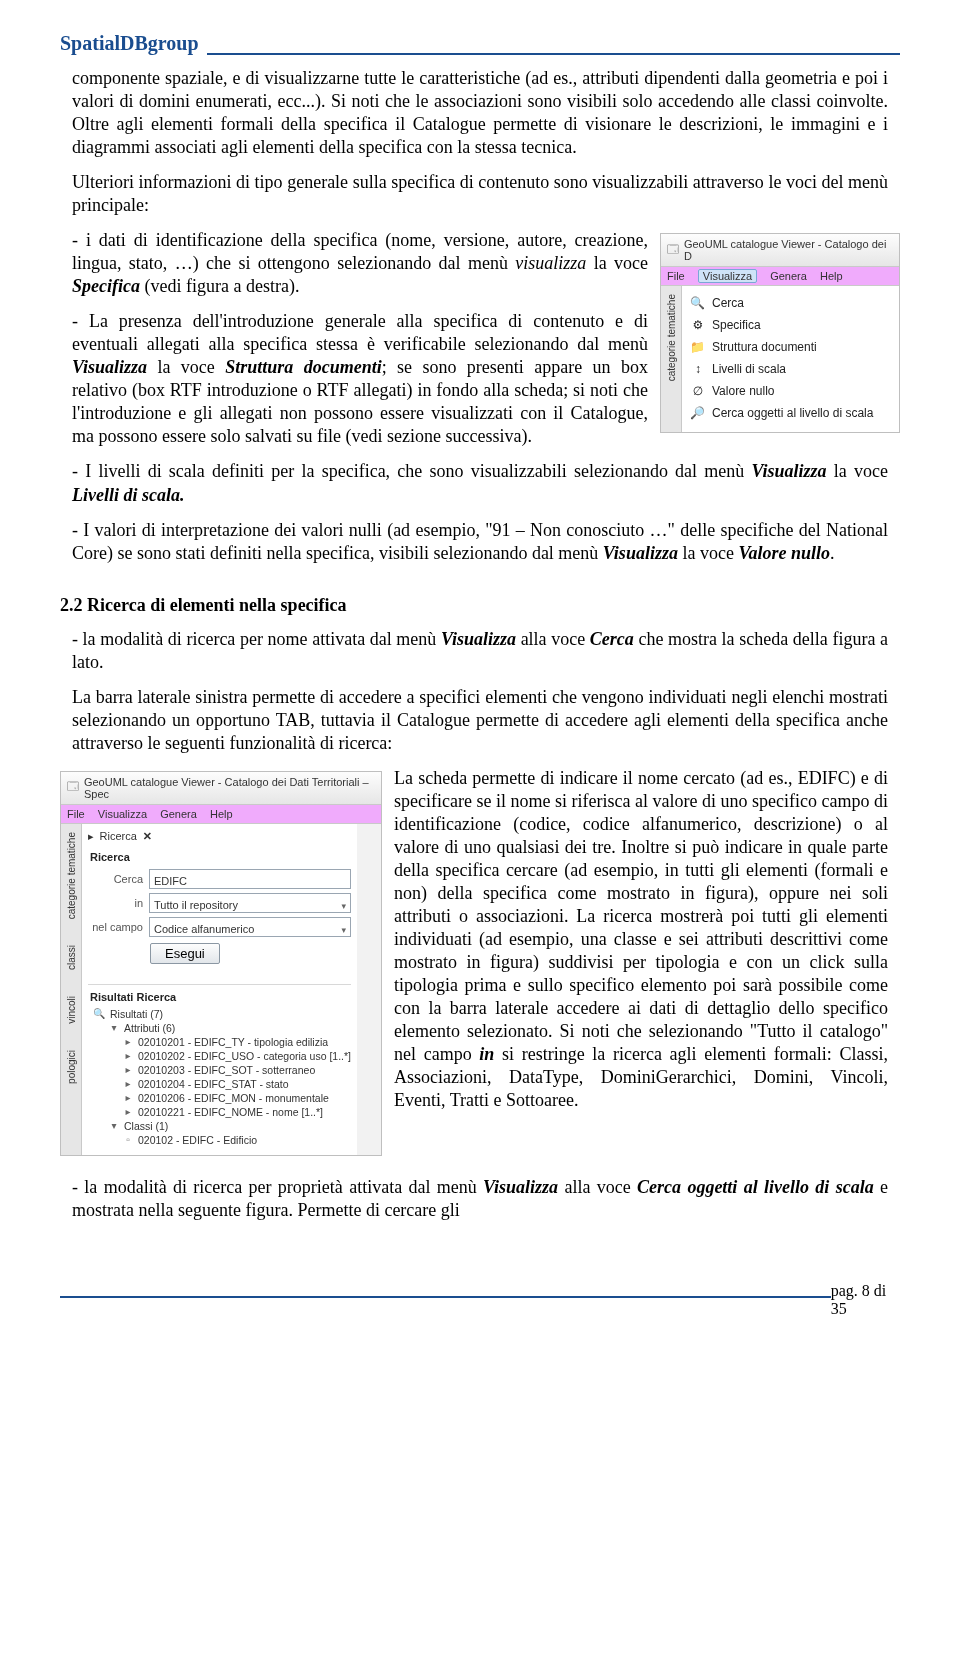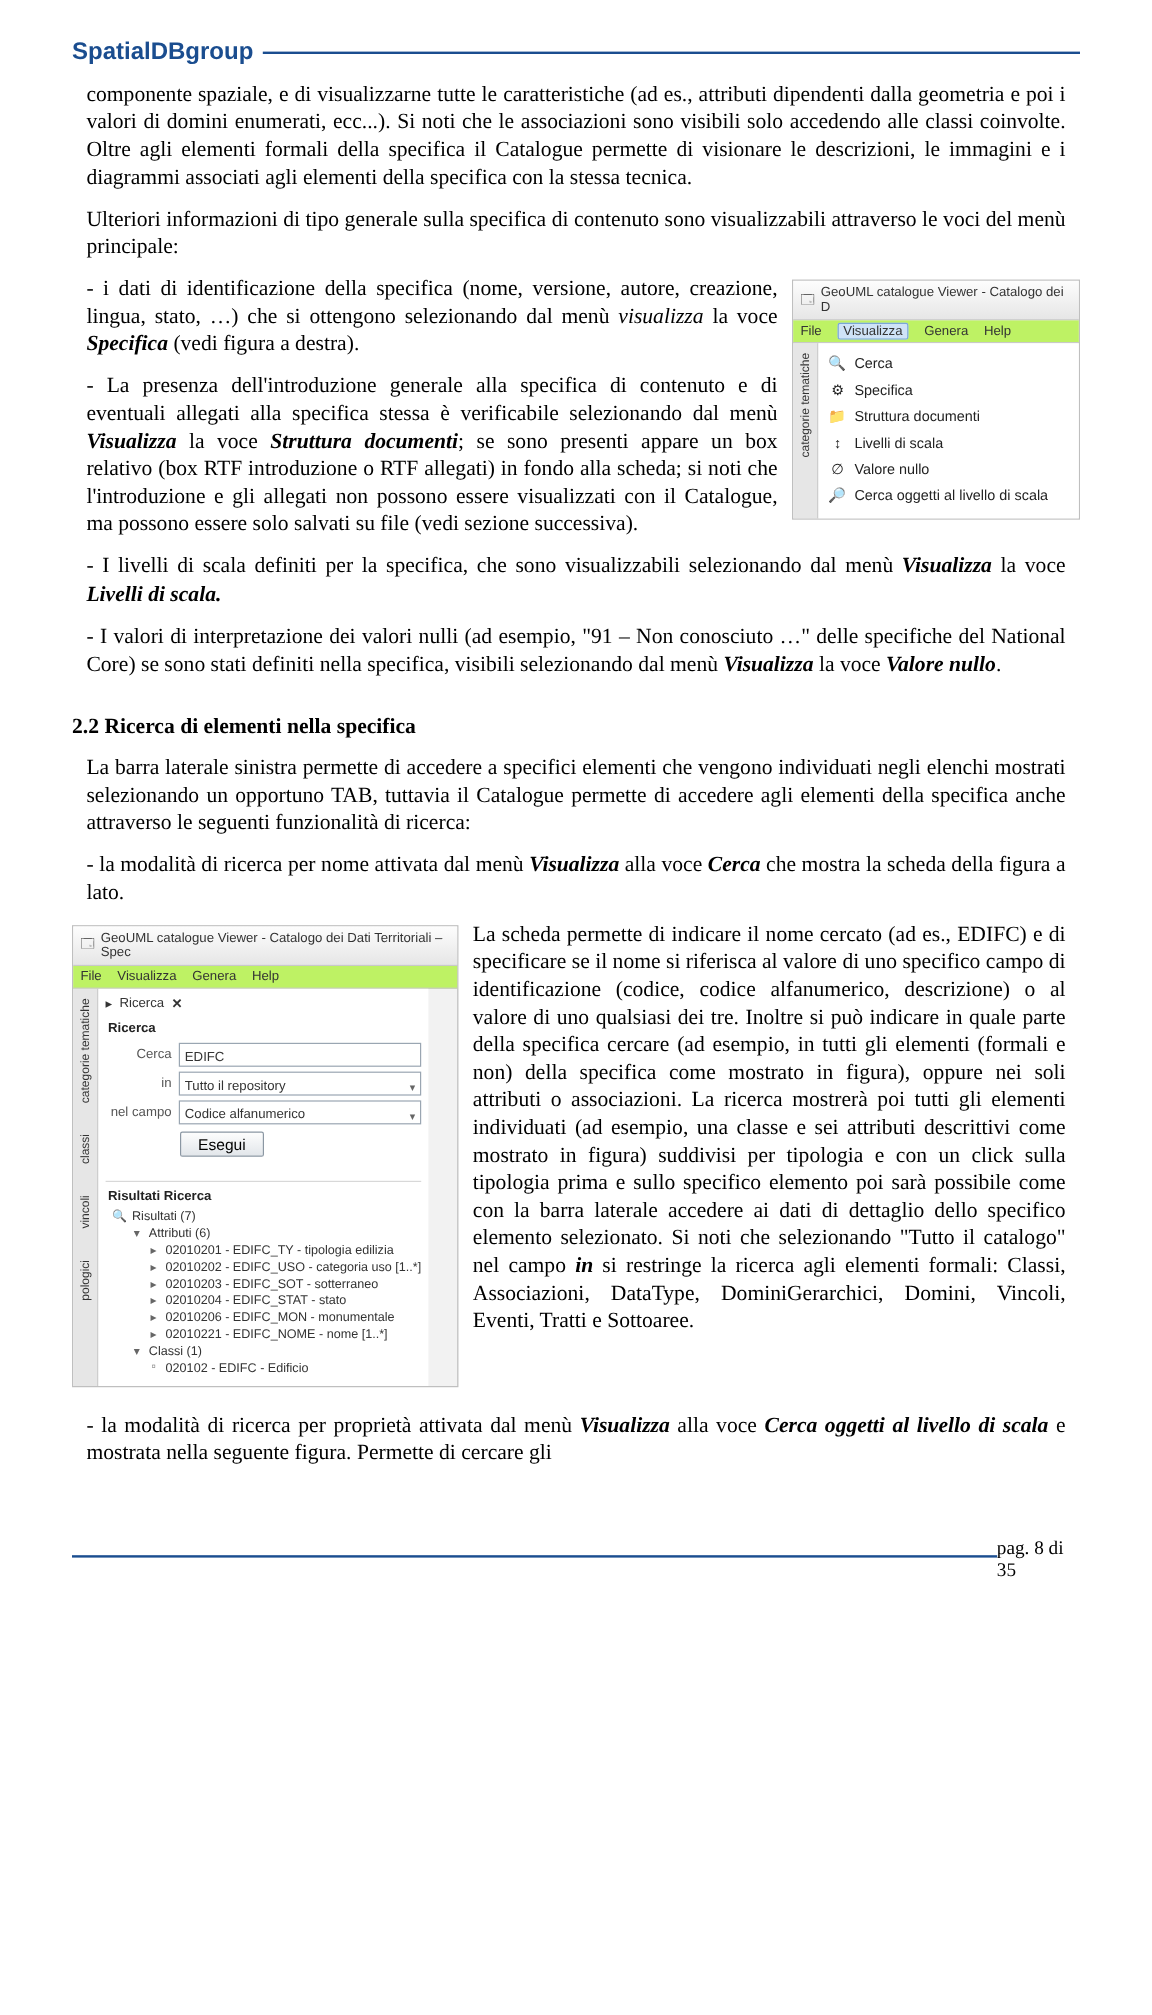--- a/index.html
+++ b/index.html
@@ -9,26 +9,26 @@
     font-family: "Times New Roman", Times, serif;
     font-size: 18px;
     color: #000;
     width: 960px;
   }
   .page {
     padding: 32px 60px 40px 60px;
     box-sizing: border-box;
   }
   .header-logo {
-    font-family: Liberation Sans, sans-serif;
+    font-family: Liberation Serif, serif;
     font-weight: bold;
     font-size: 20px;
     color: #1a4d8f;
     display: flex;
-    align-items: center;
+    align-items: flex-end;
     gap: 8px;
     margin-bottom: 6px;
   }
   .header-logo .line {
     flex: 1;
     height: 2px;
     background: #1a4d8f;
   }
   .body-text {
     text-align: justify;
@@ -59,21 +59,21 @@
     background: linear-gradient(#fdfdfd,#e6e6e6);
     border-bottom: 1px solid #c9c9c9;
     padding: 4px 6px;
     color: #333;
     display: flex;
     align-items: center;
     gap: 5px;
     font-size: 11px;
   }
   .win-menu {
-    background: #bef264;
+    background: #f0abfc;
     border-bottom: 1px solid #c9c9c9;
     padding: 3px 6px;
     color: #333;
     font-size: 11px;
   }
   .win-menu span { margin-right: 10px; }
   .win-body {
     display: flex;
   }
   .sidetabs {
@@ -256,25 +256,25 @@
     <span>- I livelli di scala definiti per la specifica, che sono visualizzabili selezionando dal menù </span><strong><em>Visualizza</em></strong><span> la voce </span><strong><em>Livelli di scala.</em></strong>
   </p>
 
   <p class="body-text">
     <span>- I valori di interpretazione dei valori nulli (ad esempio, "91 – Non conosciuto …" delle specifiche del National Core) se sono stati definiti nella specifica, visibili selezionando dal menù </span><strong><em>Visualizza</em></strong><span> la voce </span><strong><em>Valore nullo</em></strong><span>.</span>
   </p>
 
   <div class="clear"></div>
 
   <p class="section-title">2.2 Ricerca di elementi nella specifica</p>
+  <p class="body-text">
+    <span>- la modalità di ricerca per nome attivata dal menù </span><strong><em>Visualizza</em></strong><span> alla voce </span><strong><em>Cerca</em></strong><span> che mostra la scheda della figura a lato.</span>
+  </p>
+
   <p class="body-text">La barra laterale sinistra permette di accedere a specifici elementi che vengono individuati negli elenchi mostrati selezionando un opportuno TAB, tuttavia il Catalogue permette di accedere agli elementi della specifica anche attraverso le seguenti funzionalità di ricerca:</p>
-
-  <p class="body-text">
-    <span>- la modalità di ricerca per nome attivata dal menù </span><strong><em>Visualizza</em></strong><span> alla voce </span><strong><em>Cerca</em></strong><span> che mostra la scheda della figura a lato.</span>
-  </p>
 
   <div class="float-left-img">
     <div class="win-title">
       <span class="ico">🗔</span>
       <span>GeoUML catalogue Viewer - Catalogo dei Dati Territoriali – Spec</span>
     </div>
     <div class="win-menu">
       <span>File</span>
       <span>Visualizza</span>
       <span>Genera</span>

